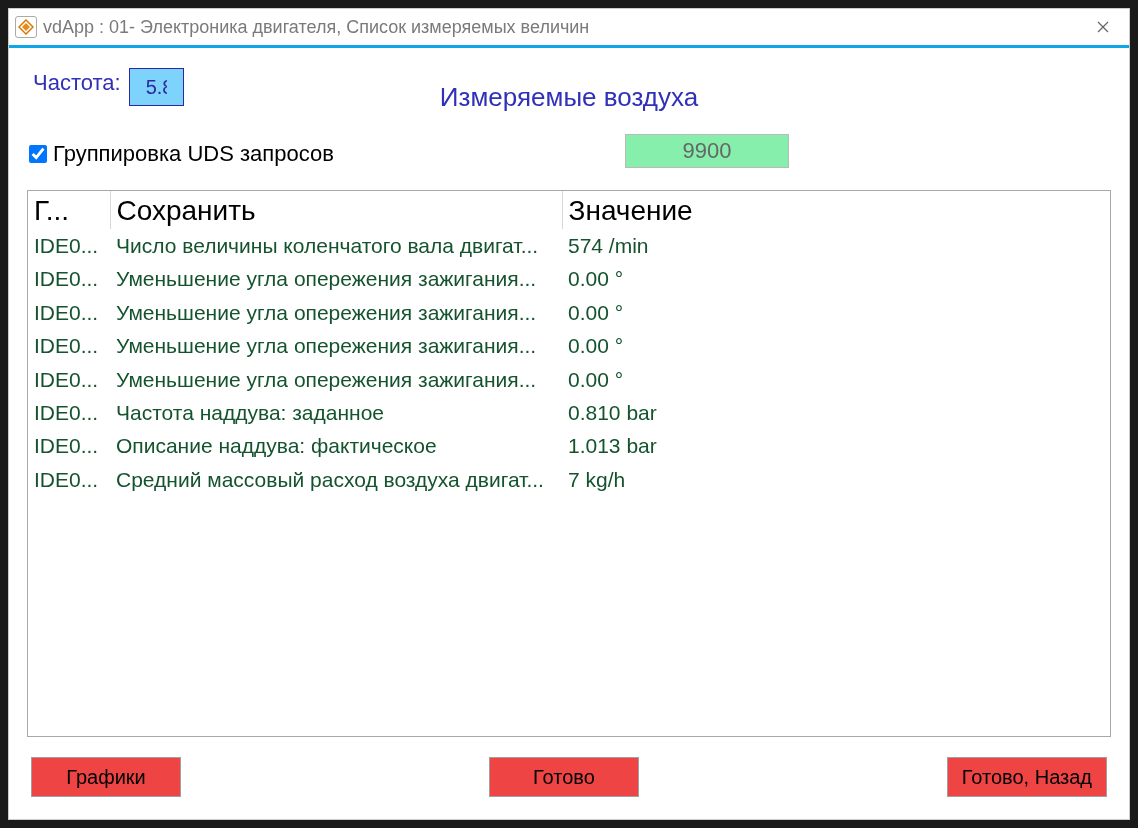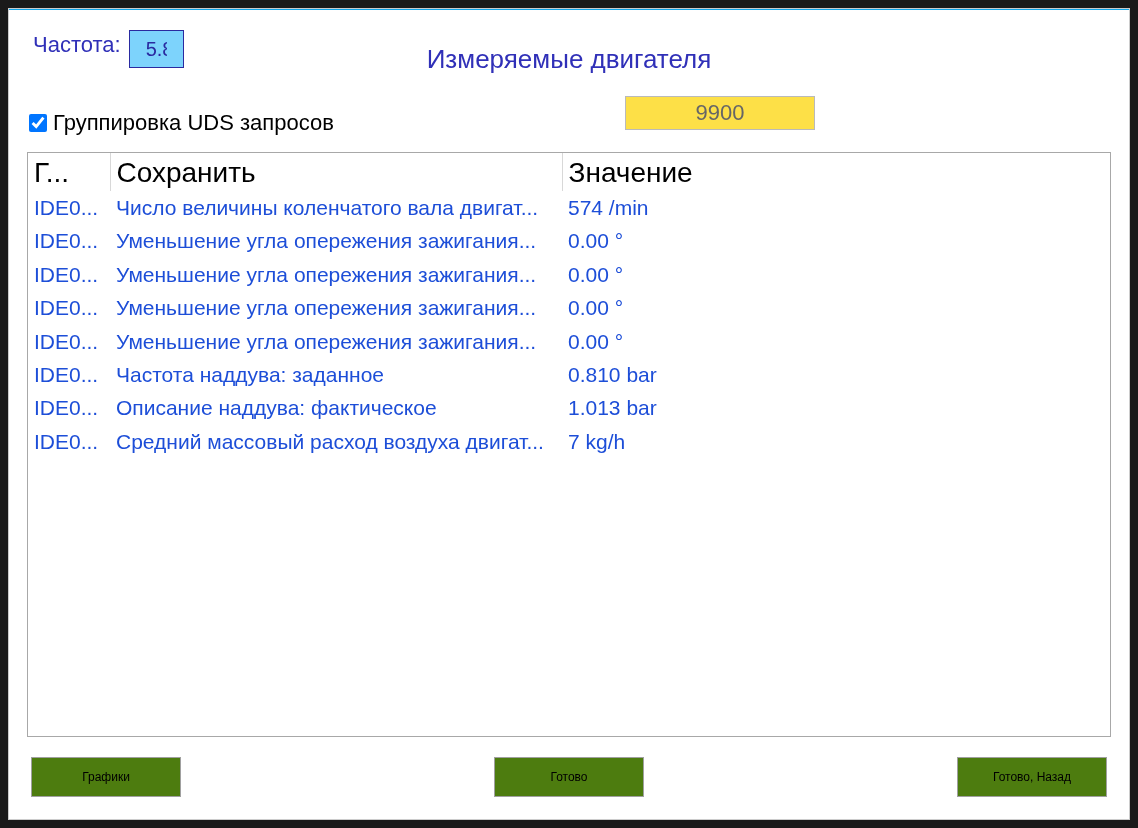--- a/index.html
+++ b/index.html
@@ -51,21 +51,21 @@
     justify-content: center;
     color: #666;
     font-size: 16px;
   }
   .client {
     flex: 1;
     padding: 16px 18px 22px 18px;
     display: flex;
     flex-direction: column;
     position: relative;
-    border-top: 1px solid #0ea5e9;
+    border-top: 3px solid #0ea5e9;
   }
   .top-row {
     display: flex;
     align-items: flex-start;
     position: relative;
     height: 70px;
   }
   .freq-label {
     font-size: 22px;
     color: #3030b8;
@@ -86,43 +86,43 @@
   .page-title {
     position: absolute;
     left: 50%;
     transform: translateX(-50%);
     top: 18px;
     font-size: 26px;
     color: #3030b8;
   }
   .second-row {
     display: flex;
-    align-items: flex-end;
+    align-items: center;
     height: 40px;
     position: relative;
   }
   .checkbox-wrap {
     display: flex;
     align-items: center;
     font-size: 22px;
     color: #000;
   }
   .checkbox-wrap input {
     width: 18px;
     height: 18px;
     margin-right: 6px;
     margin-left: 2px;
   }
   .counter-box {
     position: absolute;
     left: 598px;
     top: 0;
-    width: 190px;
+    width: 164px;
     height: 34px;
-    background: #fde047;
+    background: #86efac;
     border: 1px solid #bababa;
     display: flex;
     align-items: center;
     justify-content: center;
     font-size: 22px;
     color: #666;
   }
   .grid-container {
     margin-top: 16px;
     border: 1px solid #a8a8a8;
@@ -140,63 +140,78 @@
     font-size: 28px;
     color: #000;
     padding: 4px 6px 2px 6px;
     border-right: 1px solid #d8d8d8;
     white-space: nowrap;
     overflow: hidden;
   }
   table.grid th:last-child { border-right: none; }
   table.grid td {
     font-size: 21px;
-    color: #1d4ed8;
+    color: #14532d;
     padding: 2px 6px;
     white-space: nowrap;
     overflow: hidden;
     text-overflow: ellipsis;
     vertical-align: top;
     line-height: 1.4;
   }
   col.c1 { width: 82px; }
   col.c2 { width: 452px; }
   col.c3 { width: auto; }
   .button-row {
     display: flex;
     justify-content: space-between;
     margin-top: 20px;
     padding: 0 4px;
   }
   .btn {
     min-width: 150px;
     height: 40px;
-    background: #4d7c0f;
+    background: #ef4444;
     border: 1px solid #a0a0a0;
-    font-size: 12px;
+    font-size: 20px;
     color: #000;
     display: flex;
     align-items: center;
     justify-content: center;
     cursor: default;
     padding: 0 14px;
   }
 </style>
 </head>
 <body>
 
 <div class="window">
 
+  <div class="titlebar">
+    <div class="app-icon">
+      <svg width="16" height="16" viewBox="0 0 16 16">
+        <polygon points="8,1 15,8 8,15 1,8" fill="#ffffff" stroke="#d97a00" stroke-width="1.5"></polygon>
+        <polygon points="8,4 12,8 8,12 4,8" fill="#e58a1f"></polygon>
+      </svg>
+    </div>
+    <div class="title-text">vdApp : 01- Электроника двигателя,  Список измеряемых величин</div>
+    <div class="close">
+      <svg width="12" height="12" viewBox="0 0 12 12">
+        <line x1="1" y1="1" x2="11" y2="11" stroke="#666" stroke-width="1.2"></line>
+        <line x1="11" y1="1" x2="1" y2="11" stroke="#666" stroke-width="1.2"></line>
+      </svg>
+    </div>
+  </div>
 
   <div class="client">
 
     <div class="top-row">
       <span class="freq-label">Частота:</span>
       <input class="freq-input" value="5.8" style="">
-      <div class="page-title">Измеряемые двигателя</div>
+      <div class="page-title">Измеряемые воздуха</div>
     </div>
 
     <div class="second-row">
       <label class="checkbox-wrap">
         <input type="checkbox" checked="" style="">
         <span>Группировка UDS запросов</span>
       </label>
       <div class="counter-box">9900</div>
     </div>
 

